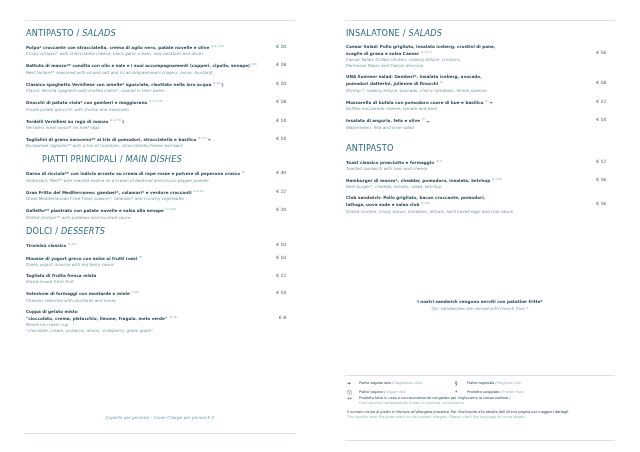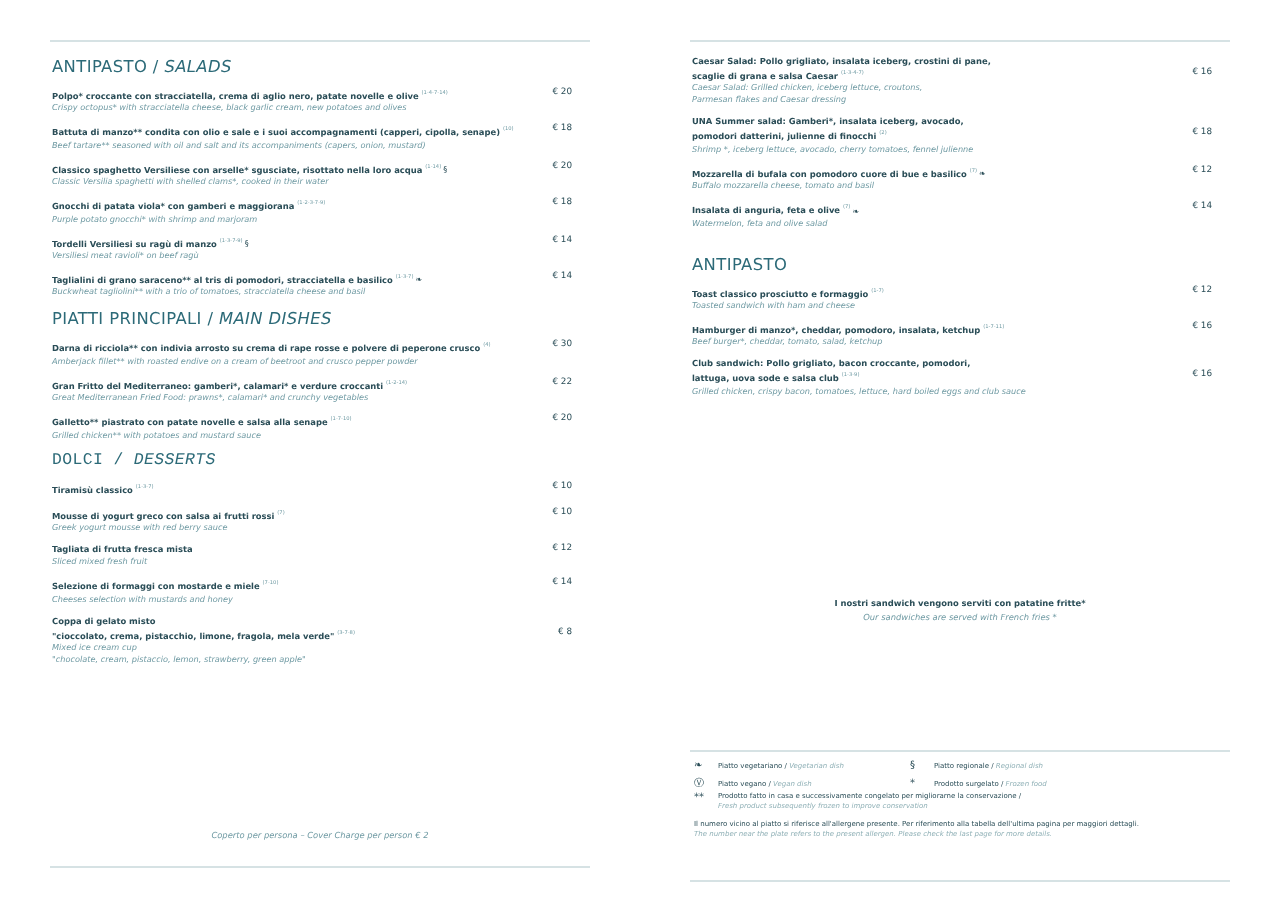--- a/index.html
+++ b/index.html
@@ -67,40 +67,40 @@
       <div class="it"><span>Tordelli Versiliesi su ragù di manzo</span> <span class="sup">(1-3-7-9)</span><span class="icon-inline">§</span></div>
       <div class="en">Versiliesi meat ravioli* on beef ragù</div>
       <div class="price" style="top:0;">€ 14</div>
     </div>
     <div class="item">
       <div class="it"><span>Taglialini di grano saraceno** al tris di pomodori, stracciatella e basilico</span> <span class="sup">(1-3-7)</span><span class="icon-inline">❧</span></div>
       <div class="en">Buckwheat tagliolini** with a trio of tomatoes, stracciatella cheese and basil</div>
       <div class="price" style="top:0;">€ 14</div>
     </div>
 
-    <div class="section-title" style="margin-top:2px;">
+    <div class="section-title" style="margin-top:2px;margin-left:16px;">
       <span>PIATTI PRINCIPALI</span> / <span class="en">MAIN DISHES</span>
     </div>
     <div class="item">
       <div class="it"><span>Darna di ricciola** con indivia arrosto su crema di rape rosse e polvere di peperone crusco</span> <span class="sup">(4)</span></div>
       <div class="en">Amberjack fillet** with roasted endive on a cream of beetroot and crusco pepper powder</div>
       <div class="price" style="top:0;">€ 30</div>
     </div>
     <div class="item">
       <div class="it"><span>Gran Fritto del Mediterraneo: gamberi*, calamari* e verdure croccanti</span> <span class="sup">(1-2-14)</span></div>
       <div class="en">Great Mediterranean Fried Food: prawns*, calamari* and crunchy vegetables</div>
       <div class="price" style="top:0;">€ 22</div>
     </div>
     <div class="item">
       <div class="it"><span>Galletto** piastrato con patate novelle e salsa alla senape</span> <span class="sup">(1-7-10)</span></div>
       <div class="en">Grilled chicken** with potatoes and mustard sauce</div>
       <div class="price" style="top:0;">€ 20</div>
     </div>
 
-    <div class="section-title" style="margin-top:2px;font-family:Liberation Mono, monospace;">
+    <div class="section-title" style="margin-top:2px;">
       <span>DOLCI</span> / <span class="en">DESSERTS</span>
     </div>
     <div class="item" style="margin-bottom:6px;">
       <div class="it"><span>Tiramisù classico</span> <span class="sup">(1-3-7)</span></div>
       <div class="price" style="top:0;">€ 10</div>
     </div>
     <div class="item">
       <div class="it"><span>Mousse di yogurt greco con salsa ai frutti rossi</span> <span class="sup">(7)</span></div>
       <div class="en">Greek yogurt mousse with red berry sauce</div>
       <div class="price" style="top:0;">€ 10</div>
@@ -126,20 +126,23 @@
 
   <div class="cover" style="top:415px;">Coperto per persona – Cover Charge per person € 2</div>
   <div class="rule" style="top:433px;"></div>
 </div>
 
 <div class="page right">
   <div class="rule" style="top:20px;"></div>
 
   <div class="content" style="top:28px;">
 
+    <div class="section-title">
+      <span>INSALATONE</span> / <span class="en">SALADS</span>
+    </div>
     <div class="item">
       <div class="it">Caesar Salad: Pollo grigliato, insalata iceberg, crostini di pane,</div>
       <div class="it"><span>scaglie di grana e salsa Caesar</span> <span class="sup">(1-3-4-7)</span></div>
       <div class="en">Caesar Salad: Grilled chicken, iceberg lettuce, croutons,</div>
       <div class="en">Parmesan flakes and Caesar dressing</div>
       <div class="price" style="top:6px;">€ 16</div>
     </div>
     <div class="item">
       <div class="it">UNA Summer salad: Gamberi*, insalata iceberg, avocado,</div>
       <div class="it"><span>pomodori datterini, julienne di finocchi</span> <span class="sup">(2)</span></div>

